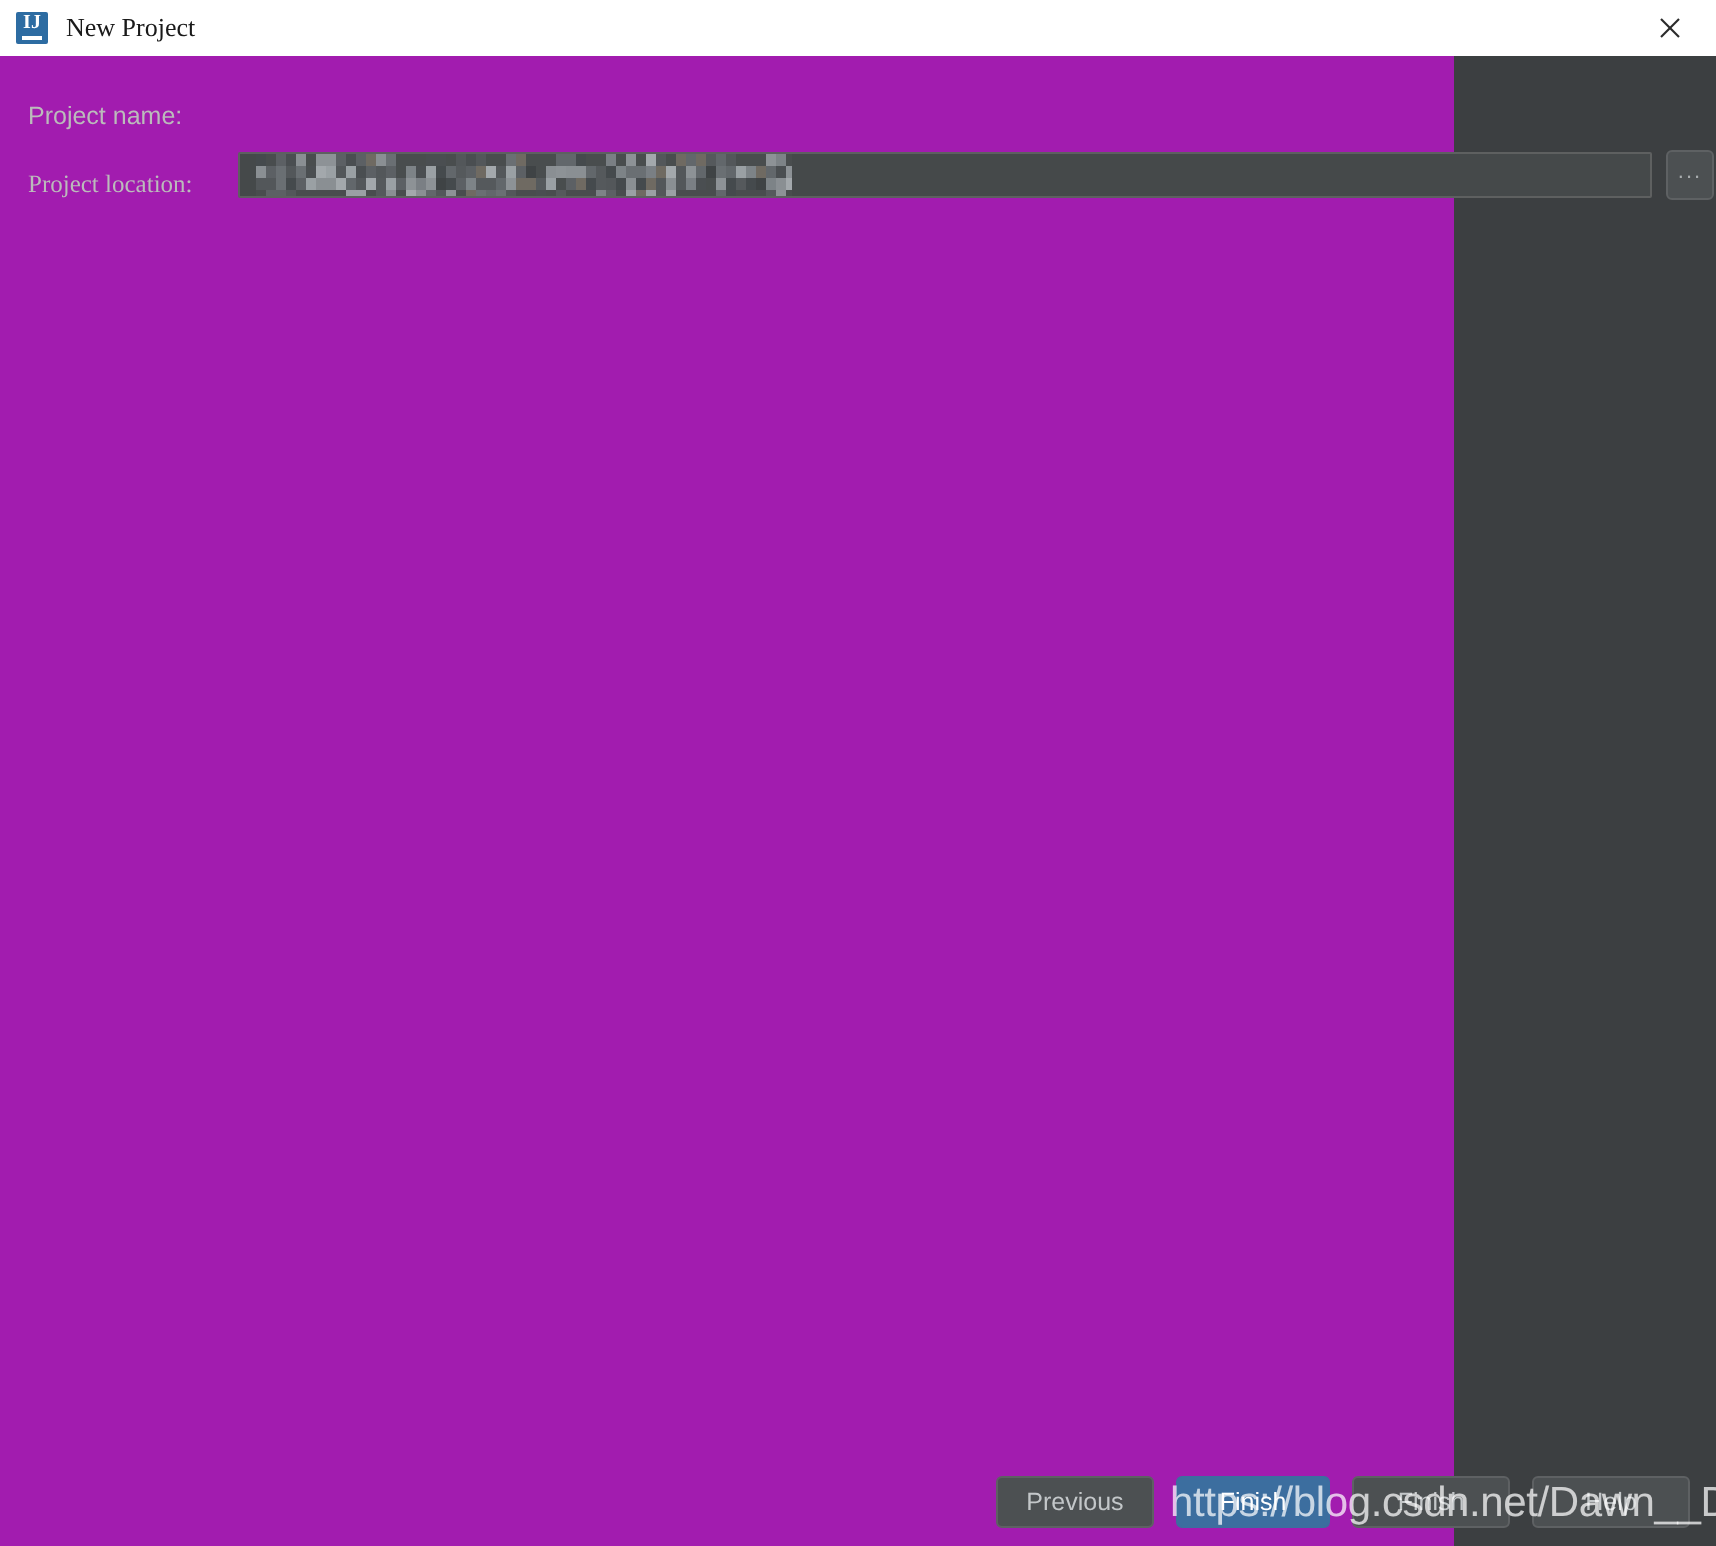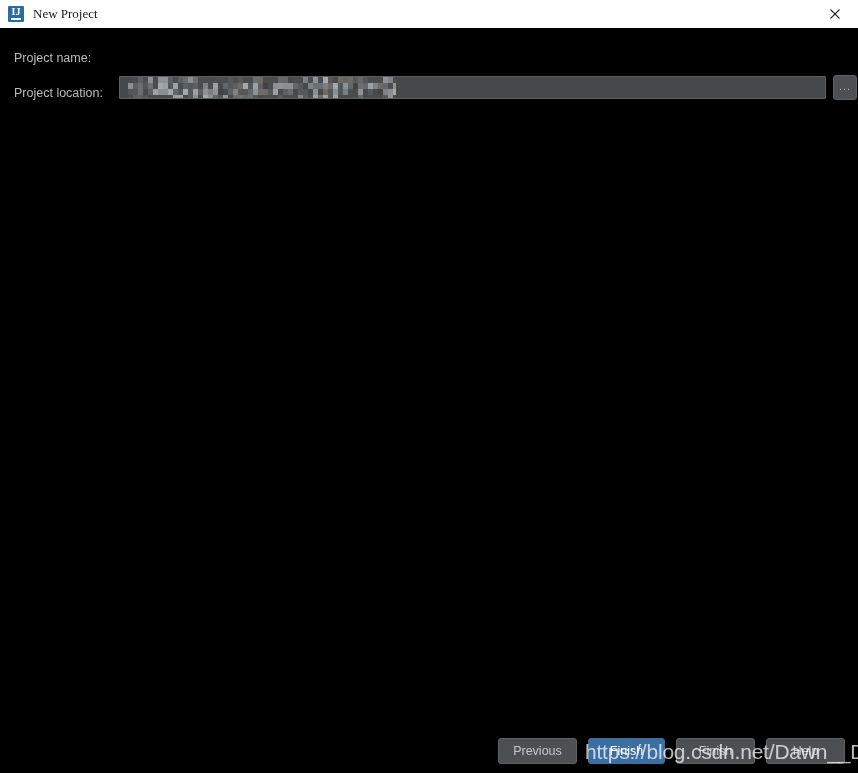--- a/index.html
+++ b/index.html
@@ -10,23 +10,23 @@
   body {
     width: 858px;
     height: 773px;
     overflow: hidden;
     font-family: "Liberation Sans", sans-serif;
     -webkit-font-smoothing: antialiased;
   }
 
   #dialog {
     position: relative;
-    width: 858px;
+    width: 727px;
     height: 773px;
-    background: #000000;
+    background: #a21caf;
     box-sizing: border-box;
   }
 
   
   #titlebar {
     position: absolute;
     left: 0; top: 0;
     width: 858px;
     height: 28px;
     background: #ffffff;
@@ -108,21 +108,21 @@
     border: 2px solid #4e87b5;
     color: #c8cdd0;
     font-size: 12.5px;
     font-family: "Liberation Sans", sans-serif;
     padding: 0 4px;
     outline: none;
     border-radius: 1px;
   }
 
   #row-location { left: 14px; top: 76px; width: 830px; height: 24px; }
-  #label-location { width: 96px; }
+  #label-location { width: 96px; font-family: Liberation Serif, serif; }
   #location-field {
     position: absolute;
     left: 105px;
     top: 0;
     width: 707px;
     height: 23px;
     box-sizing: border-box;
     background: #45494a;
     border: 1px solid #5e6060;
     border-radius: 1px;

